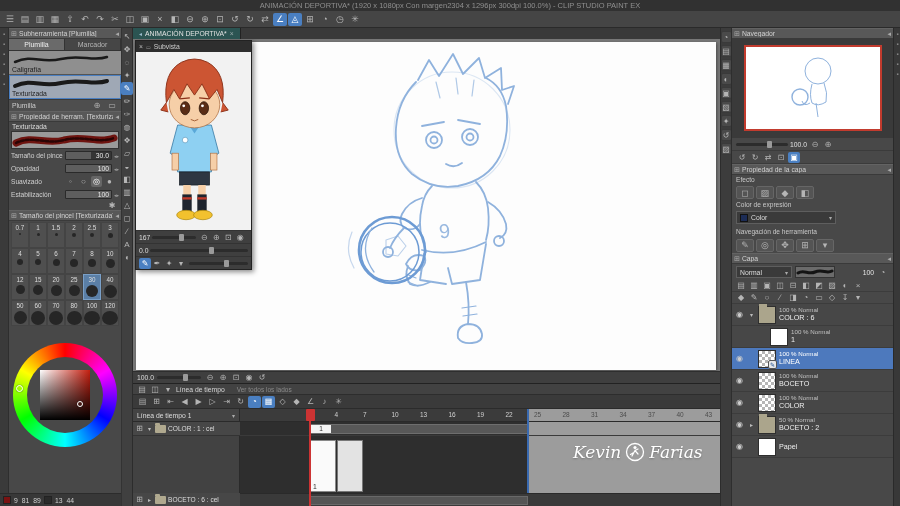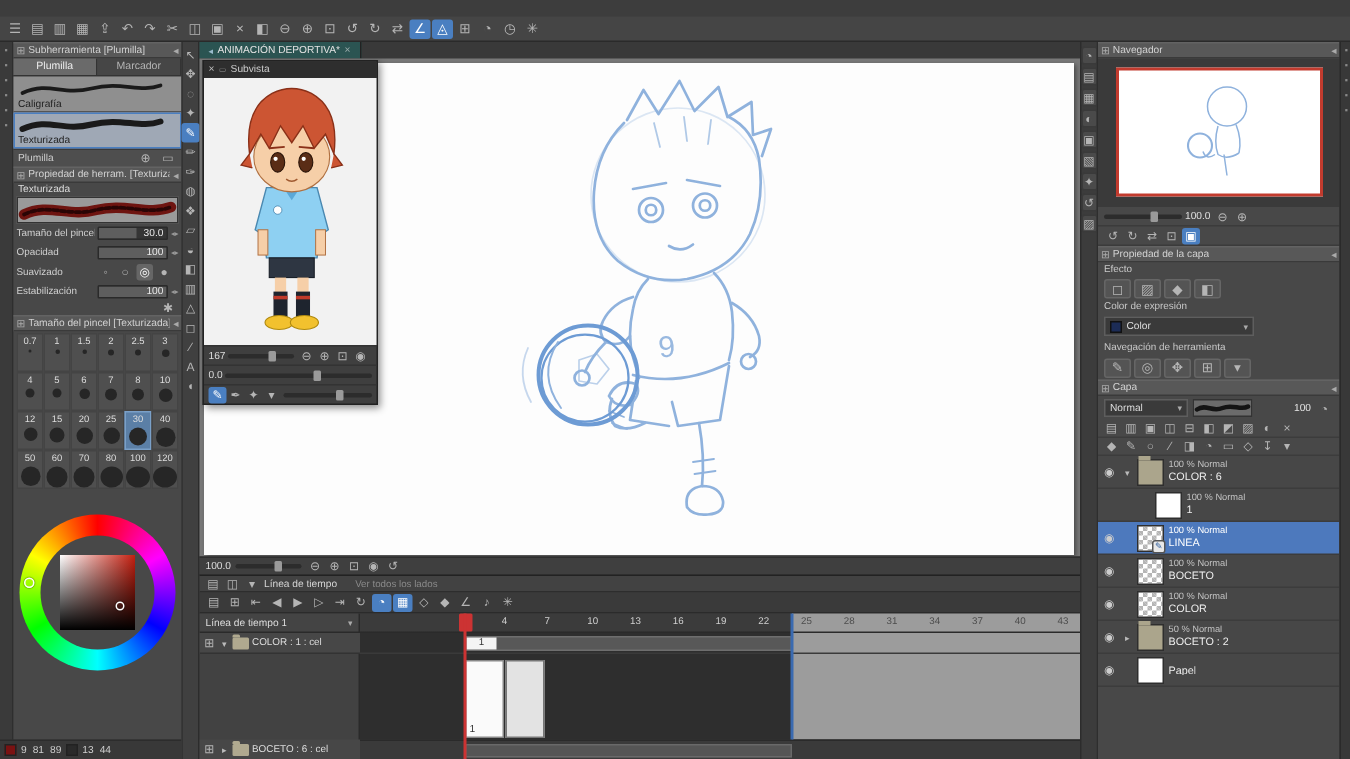--- a/index.html
+++ b/index.html
@@ -147,20 +147,21 @@
 .lpct{font-size:6.2px;color:#c2c2c2;white-space:nowrap;}
 .lname{font-size:7.2px;color:#eee;white-space:nowrap;}
 .lrow.sel .lpct,.lrow.sel .lname{color:#fff;}
 .wm-logo{flex:none;}
 </style>
 </head>
 <body>
 
 <div id="app">
 
+  <div id="titlebar" class="abs">ANIMACIÓN DEPORTIVA* (1920 x 1080px Con margen2304 x 1296px 300dpi 100.0%)  - CLIP STUDIO PAINT EX</div>
 
   <div id="cmdbar" class="abs">
       <span id="cmd-icons" style="display:flex;gap:1px;">
         <span class="icon">☰</span>
         <span class="icon">▤</span>
         <span class="icon">▥</span>
         <span class="icon">▦</span>
         <span class="icon">⇪</span>
         <span class="icon">↶</span>
         <span class="icon">↷</span>
@@ -626,20 +627,29 @@
         <div id="thumb2"></div>
         <div id="boceto-row">
           <div id="boceto-bar"></div>
         </div>
       </div>
     </div>
 
     <div id="clipend-line"></div>
     <div id="playhead-line" style="left: 176px;"></div>
 
+    <div id="watermark">
+      <span>Kevin</span>
+      <svg class="wm-logo" width="20" height="20" viewBox="0 0 20 20">
+        <circle cx="10" cy="10" r="8.5" fill="none" stroke="#fff" stroke-width="1.3"></circle>
+        <circle cx="10" cy="5.5" r="1.6" fill="#fff"></circle>
+        <path d="M7,14 L10,8.5 L13,12 M10,8.5 L13,7 M8,11 L5.5,12.5" fill="none" stroke="#fff" stroke-width="1.2" stroke-linecap="round"></path>
+      </svg>
+      <span>Farias</span>
+    </div>
   </div>
 
   <div id="rdock" class="abs">
       <span id="rdock-icons" style="display:flex;flex-direction:column;">
         <span class="icon dock">◔</span>
         <span class="icon dock">▤</span>
         <span class="icon dock">▦</span>
         <span class="icon dock">◐</span>
         <span class="icon dock">▣</span>
         <span class="icon dock">▧</span>

